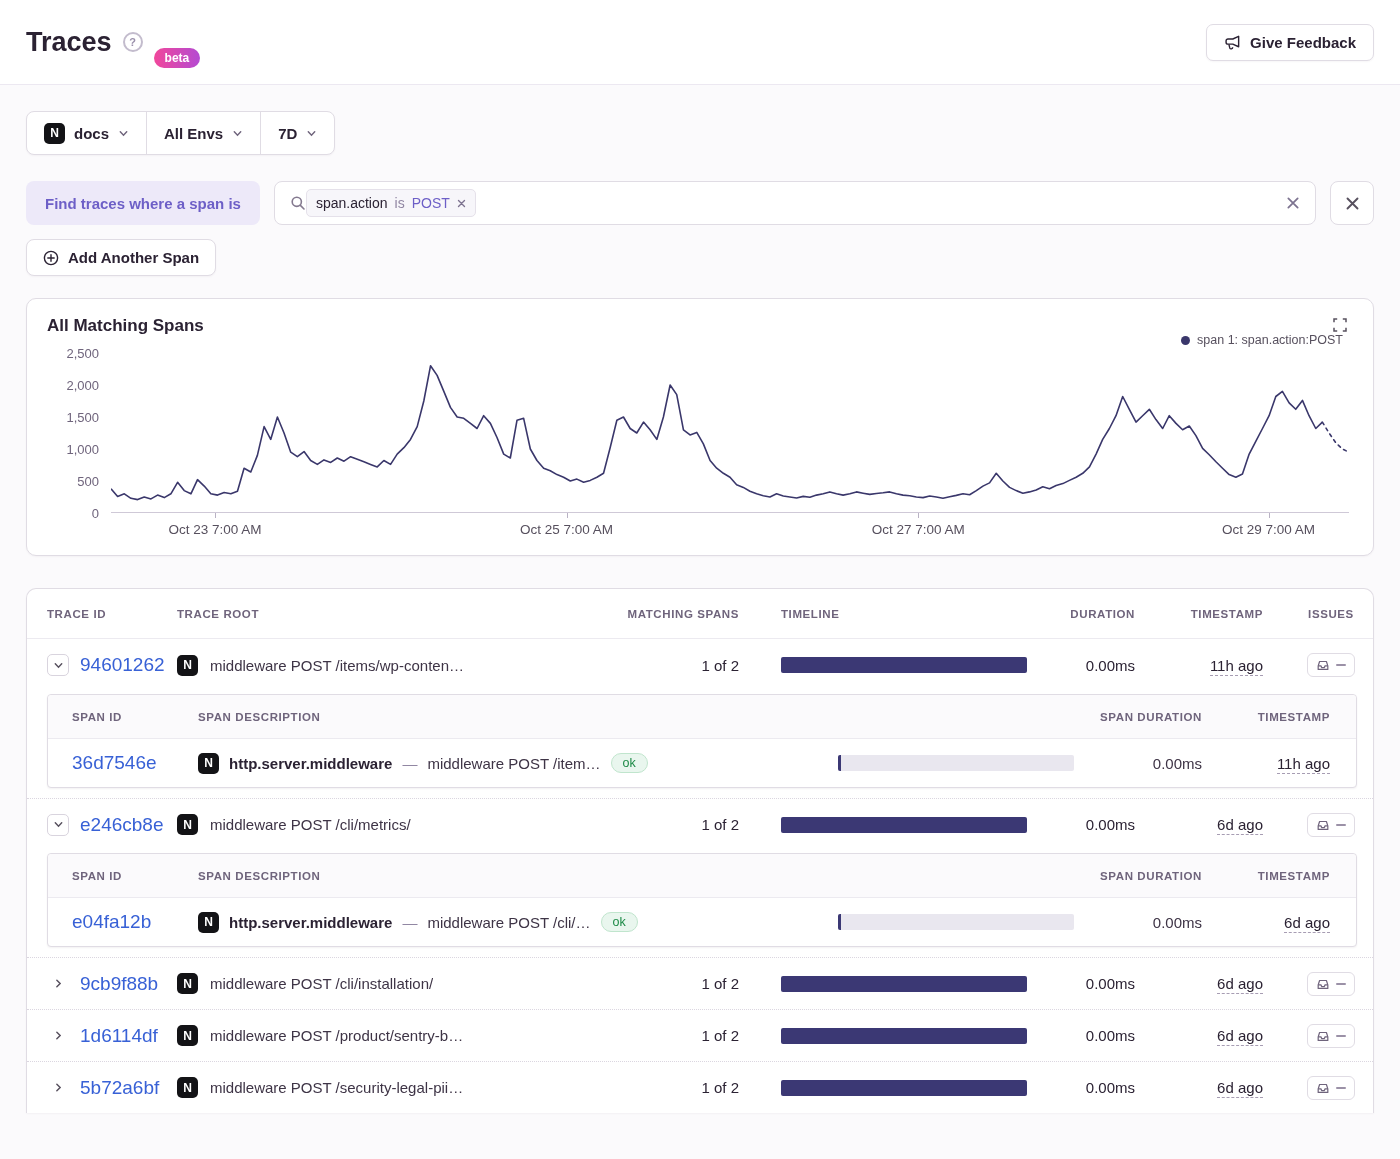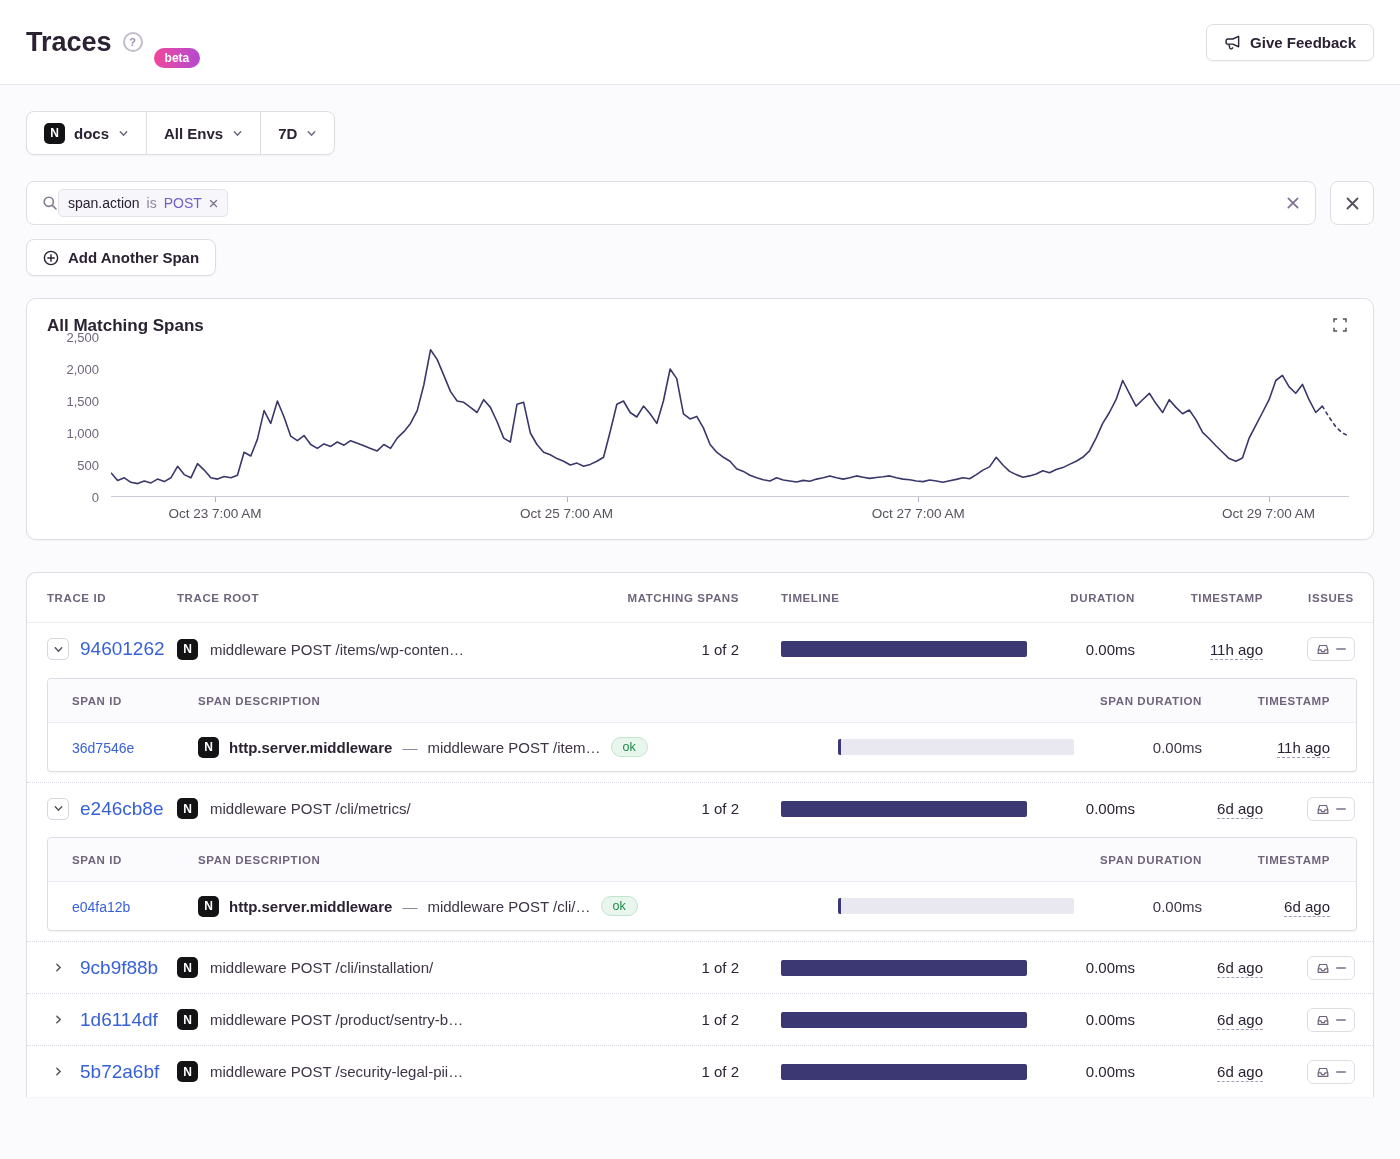--- a/index.html
+++ b/index.html
@@ -173,21 +173,21 @@
     display:grid;align-items:center;
     grid-template-columns:150px minmax(0,1fr) 260px 140px 130px;
   }
   .shead{height:44px;background:#fbfafc;border-bottom:1px solid #eceaf0;border-radius:4px 4px 0 0}
   .s-id{padding-left:24px;min-width:0}
   .s-desc{display:flex;align-items:center;gap:10px;min-width:0;padding-right:8px}
   .s-tl{padding:0 12px}
   .s-dur{text-align:right;padding-right:24px}
   .s-ts{text-align:right;padding-right:26px}
   .srow{height:48px;font-size:15px}
-  .sid{color:var(--link);font-size:14px}
+  .sid{color:var(--link);font-size:19px}
   .op{font-weight:700;color:var(--heading);white-space:nowrap}
   .sep{color:#9187a3}
   .dtext{white-space:nowrap;overflow:hidden;text-overflow:ellipsis;color:var(--text);max-width:210px}
   .okpill{
     background:var(--ok-bg);color:var(--ok-text);border:1px solid var(--ok-border);
     font-size:12.5px;font-weight:500;padding:2px 11px;border-radius:20px;flex:none;
   }
   .track{height:16px;width:100%;background:#e9e7ef;border-radius:2px;position:relative;overflow:hidden}
   .track i{position:absolute;left:0;top:0;bottom:0;width:3px;background:var(--bar)}
 </style>
@@ -227,20 +227,21 @@
     </button>
     <button>
       <span>7D</span>
       <svg class="chev-dn" width="11" height="11" viewBox="0 0 12 12">
           <path d="M2.5 4.2L6 7.8l3.5-3.6" fill="none" stroke="currentColor" stroke-width="1.6" stroke-linecap="round"></path>
         </svg>
     </button>
   </div>
 
   <div class="qrow">
+    <div class="where">Find traces where a span is</div>
     <div class="searchbox">
       <svg width="16" height="16" viewBox="0 0 16 16">
           <circle cx="6.8" cy="6.8" r="4.6" fill="none" stroke="#84798f" stroke-width="1.6"></circle>
           <path d="M10.4 10.4L14 14" stroke="#84798f" stroke-width="1.6" stroke-linecap="round"></path>
         </svg>
       <span class="chip">
         <span class="k">span.action</span>
         <span class="o">is</span>
         <span class="v">POST</span>
         <span class="chip-x">
@@ -272,20 +273,24 @@
 
   <section class="panel chart-panel">
     <div class="chart-head">
       <h2 class="chart-title">All Matching Spans</h2>
       <button class="fsbtn">
         <svg width="14" height="14" viewBox="0 0 14 14">
             <path d="M1 4.2V1h3.2M9.8 1H13v3.2M13 9.8V13H9.8M4.2 13H1V9.8" fill="none" stroke="#57505e" stroke-width="1.5"></path>
           </svg>
       </button>
     </div>
+    <div class="legend">
+      <span class="dot"></span>
+      <span>span 1: span.action:POST</span>
+    </div>
     <div class="chart-area">
       <div class="yaxis">
         <span>2,500</span>
         <span>2,000</span>
         <span>1,500</span>
         <span>1,000</span>
         <span>500</span>
         <span>0</span>
       </div>
       <div class="plot">

